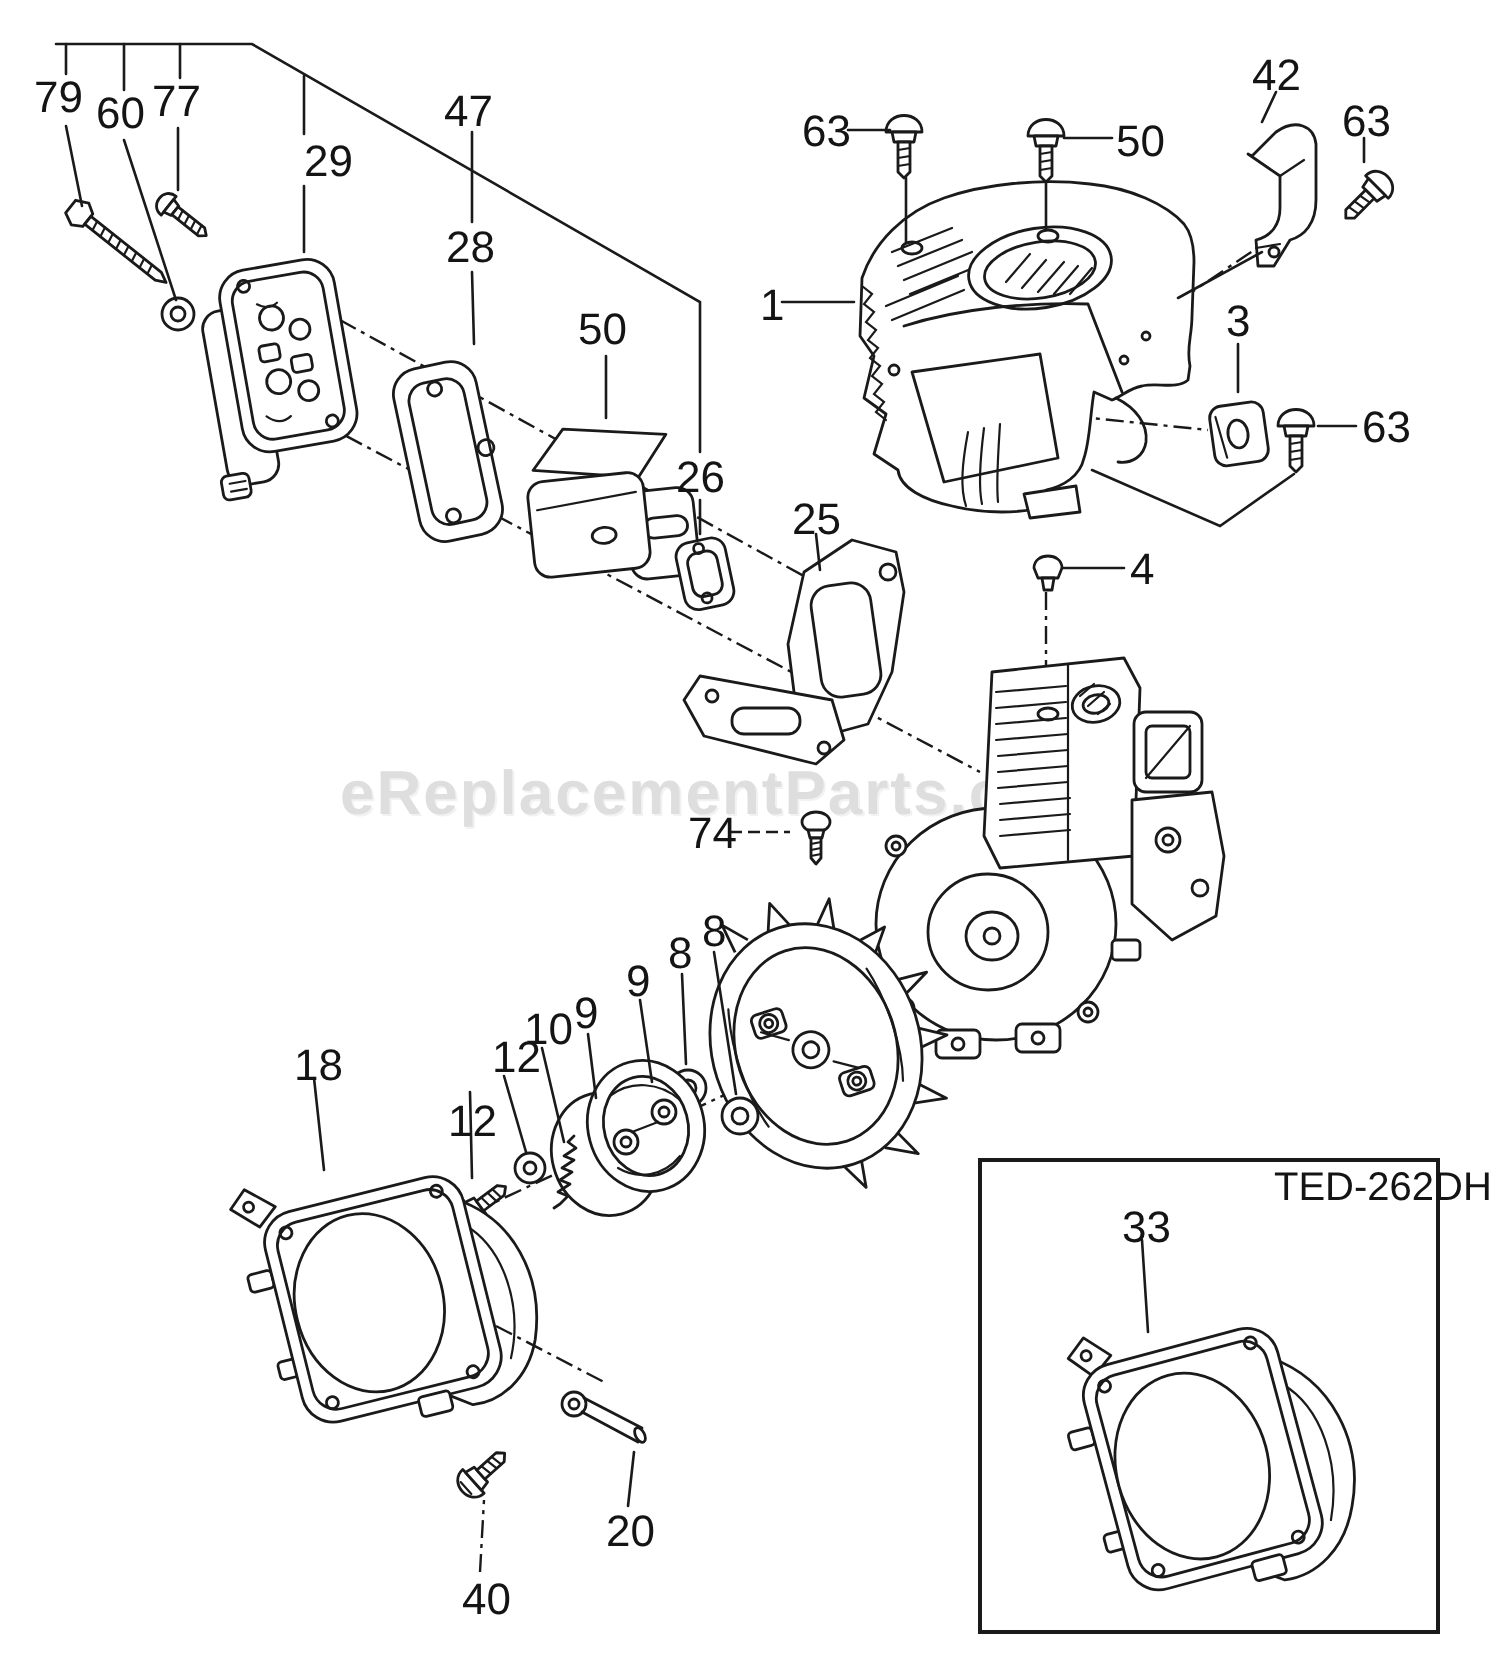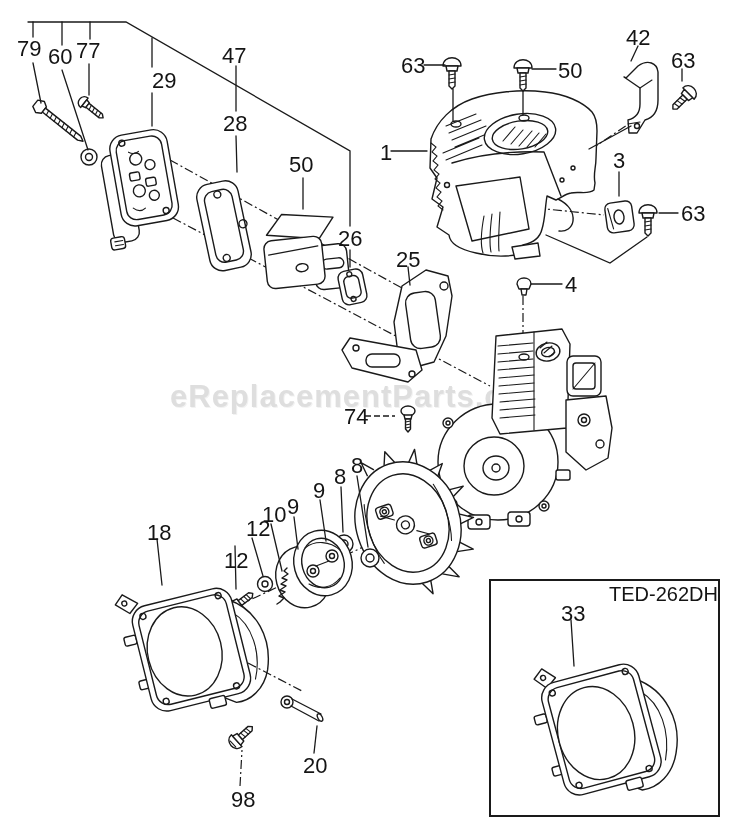--- a/index.html
+++ b/index.html
@@ -12,21 +12,21 @@
     font-size:31px;font-weight:bold;letter-spacing:1px;color:#dedede;
     text-shadow:1px 1px 0 #f2f2f2;
     white-space:nowrap;user-select:none;
   }
   svg.linework{position:absolute;left:0;top:0;z-index:1;}
   .callout{
     position:absolute;z-index:2;font-size:22px;color:#141414;
     line-height:1;white-space:nowrap;
   }
   .inset-label{
-    position:absolute;z-index:2;font-size:20px;color:#141414;line-height:1;white-space:nowrap;
+    position:absolute;z-index:2;font-size:20px;color:#141414;line-height:1;white-space:nowrap;margin-left:28px;
   }
   .ln{stroke:#1a1a1a;fill:none;stroke-width:1.4;stroke-linecap:round;stroke-linejoin:round;}
   .lnw{stroke:#1a1a1a;fill:#ffffff;stroke-width:1.4;stroke-linejoin:round;}
   .thin{stroke:#1a1a1a;fill:none;stroke-width:1.1;stroke-linecap:round;}
   .axis{stroke:#1a1a1a;fill:none;stroke-width:1.2;stroke-dasharray:9 3 2 3;}
   .lead{stroke:#1a1a1a;fill:none;stroke-width:1.3;stroke-linecap:round;}
   .dash{stroke:#1a1a1a;fill:none;stroke-width:1.3;stroke-dasharray:6 3;}
 </style>
 </head>
 <body>
@@ -399,18 +399,18 @@
   <div class="callout" style="left:344px;top:406px">74</div>
   <div class="callout" style="left:147px;top:522px">18</div>
   <div class="callout" style="left:224px;top:550px">12</div>
   <div class="callout" style="left:246px;top:518px">12</div>
   <div class="callout" style="left:262px;top:504px">10</div>
   <div class="callout" style="left:287px;top:496px">9</div>
   <div class="callout" style="left:313px;top:480px">9</div>
   <div class="callout" style="left:334px;top:466px">8</div>
   <div class="callout" style="left:351px;top:455px">8</div>
   <div class="callout" style="left:303px;top:755px">20</div>
-  <div class="callout" style="left:231px;top:789px">98</div>
+  <div class="callout" style="left:231px;top:789px">40</div>
   <div class="callout" style="left:561px;top:603px">33</div>
 
   <div class="inset-label" style="left:609px;top:584px">TED-262DH</div>
 
 </div>
 
 </body></html>

